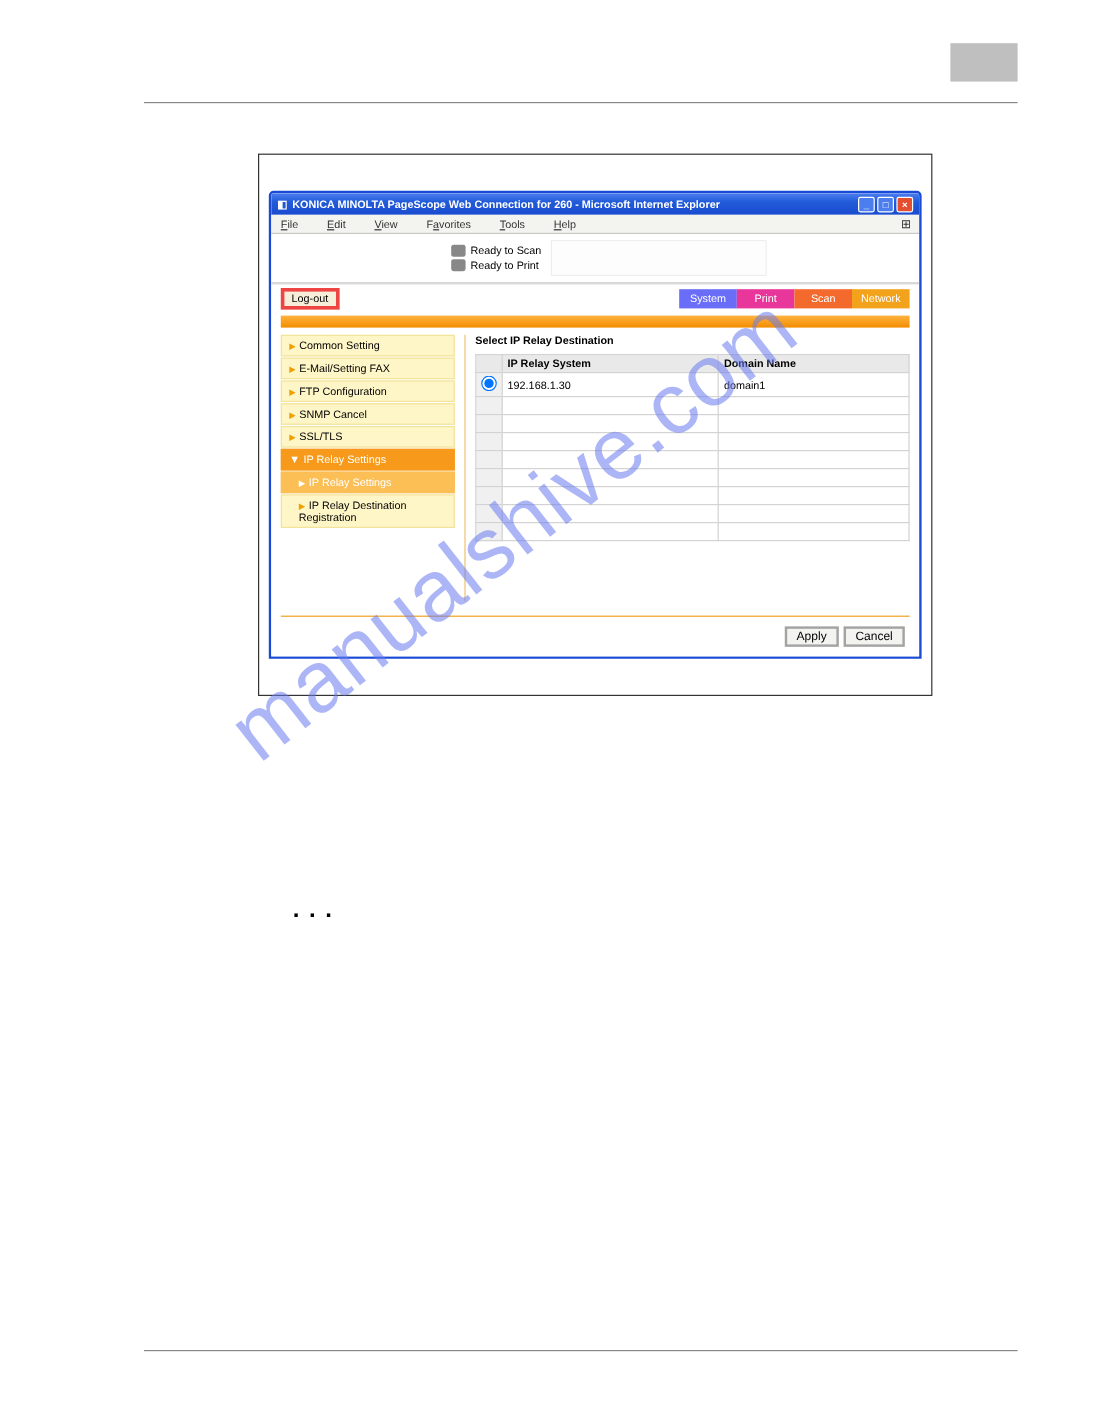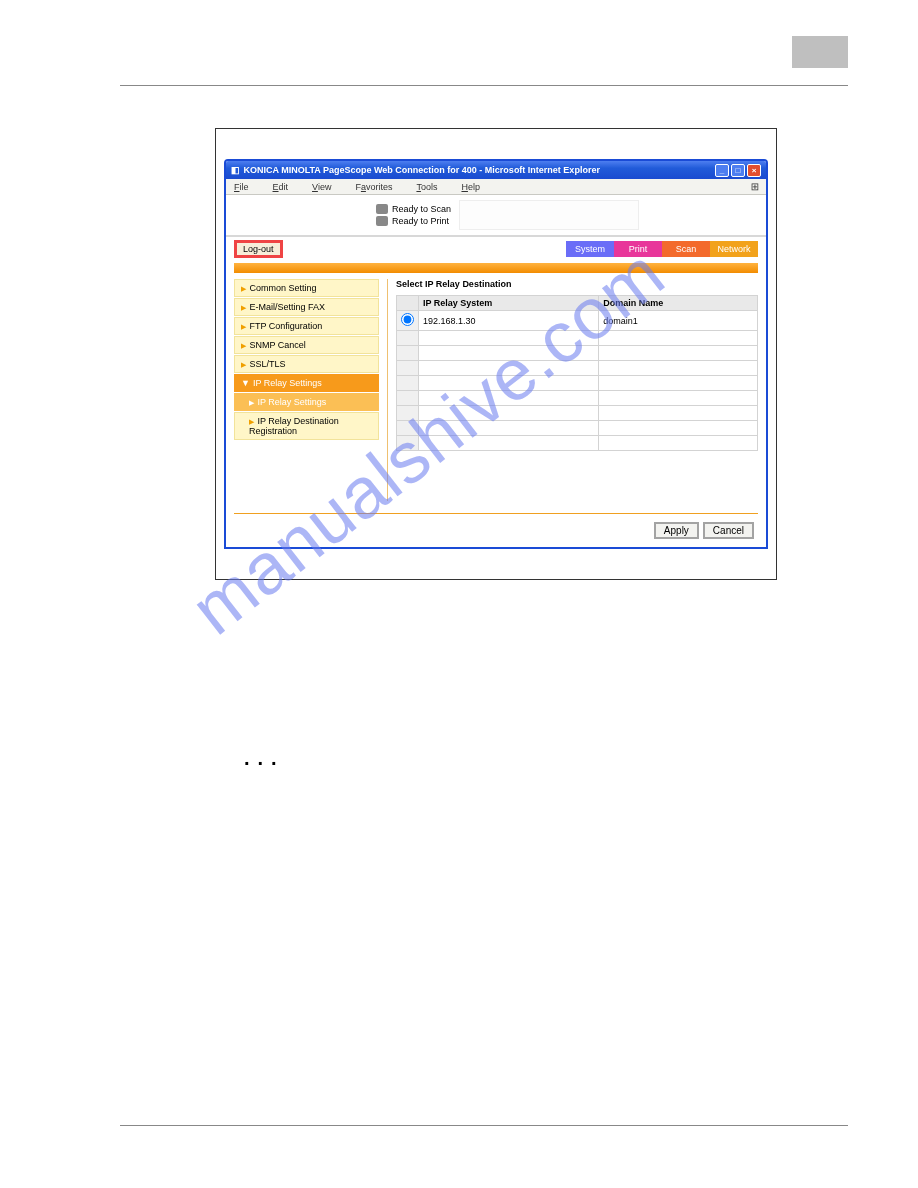--- a/index.html
+++ b/index.html
@@ -195,21 +195,21 @@
 </head>
 <body>
 
 <div class="page-header-gray"></div>
 <div class="hr-top"></div>
 
 <div class="screenshot-frame">
   <div class="ie-window">
     <div class="title-bar">
       <span style="margin-right:4px;">◧</span>
-      <span class="title-text">KONICA MINOLTA PageScope Web Connection for 400 - Microsoft Internet Explorer</span>
+      <span class="title-text">KONICA MINOLTA PageScope Web Connection for 260 - Microsoft Internet Explorer</span>
       <div class="title-controls">
         <div class="tbtn min">_</div>
         <div class="tbtn max">□</div>
         <div class="tbtn close">×</div>
       </div>
     </div>
     <div class="menu-bar">
       <span><u>F</u>ile</span>
       <span><u>E</u>dit</span>
       <span><u>V</u>iew</span>

